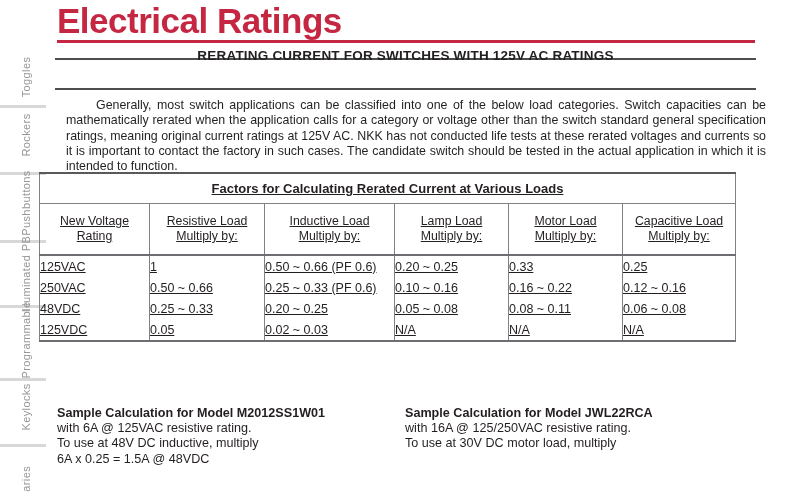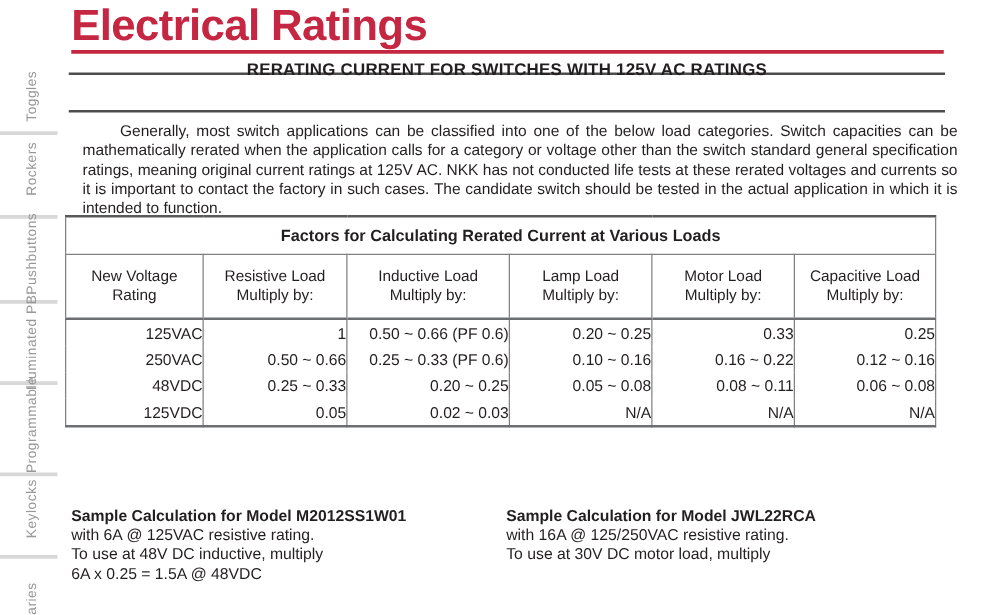--- a/index.html
+++ b/index.html
@@ -75,29 +75,30 @@
     width: 700px;
     font-size: 12.4px;
     line-height: 15.3px;
     text-align: justify;
     text-indent: 30px;
   }
 
   
   .ratings-table {
     position: absolute;
-    left: 52px;
+    left: 39px;
     top: 172px;
     width: 696px;
     border-collapse: collapse;
     table-layout: fixed;
     border-top: 2px solid #58595B;
     border-bottom: 2px solid #6D6E71;
     border-left: 1px solid #808184;
     border-right: 1px solid #808184;
+    text-decoration: underline;
   }
   .ratings-table td, .ratings-table th { padding: 0; }
   .table-title-cell {
     height: 29px;
     text-align: center;
     vertical-align: middle;
     font-size: 13px;
     font-weight: bold;
     border-bottom: 1px solid #808184;
   }
@@ -107,21 +108,21 @@
     vertical-align: middle;
     font-size: 12.3px;
     font-weight: normal;
     line-height: 15px;
     border-left: 1px solid #808184;
     border-right: 1px solid #808184;
     border-bottom: 2px solid #6D6E71;
   }
   .body-cell {
     height: 21px;
-    text-align: right;
+    text-align: left;
     vertical-align: middle;
     font-size: 12.5px;
     border-left: 1px solid #808184;
     border-right: 1px solid #808184;
   }
 
   
   .samples {
     position: absolute;
     left: 57px;

